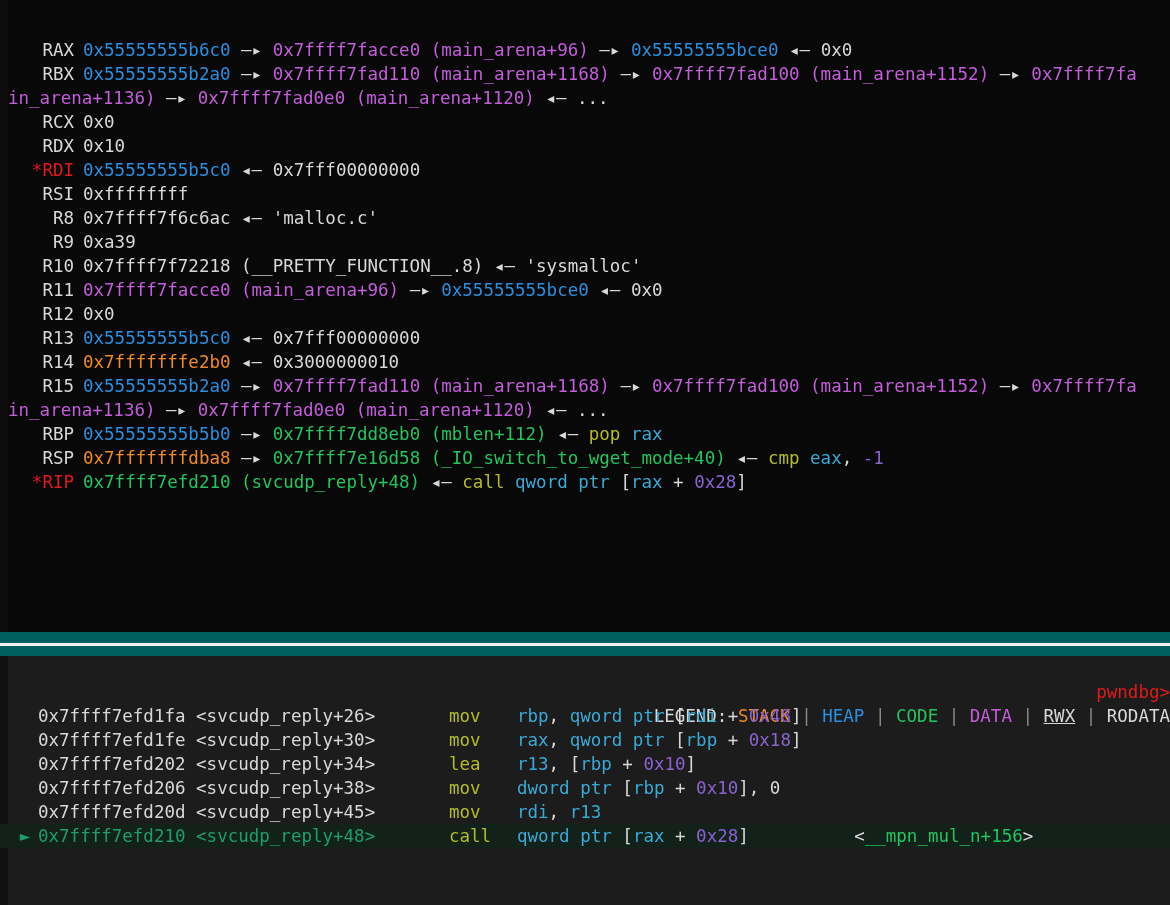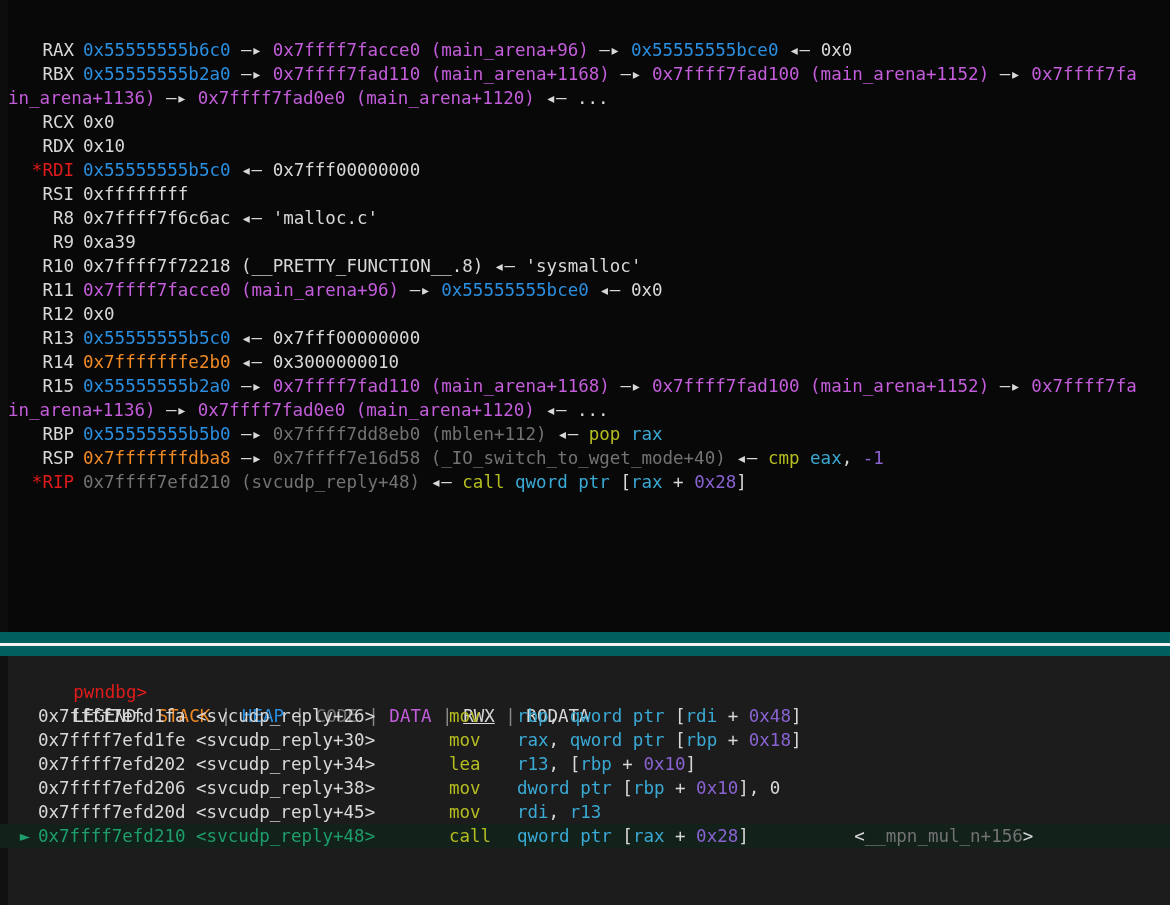--- a/index.html
+++ b/index.html
@@ -14,21 +14,21 @@
     font-family: "DejaVu Sans Mono", "Liberation Mono", monospace;
     font-size: 17.5px;
     line-height: 24px;
     color: #d8d8d8;
     -webkit-font-smoothing: antialiased;
   }
 
   
   .c-stack   { color: #f08a24; }
   .c-heap    { color: #2a8fe0; }
-  .c-code    { color: #737373; }
+  .c-code    { color: #22c55e; }
   .c-data    { color: #c45ddb; }
   .c-rwx     { color: #d8d8d8; text-decoration: underline; }
   .c-rodata  { color: #d8d8d8; }
   .c-white   { color: #d8d8d8; }
   .c-red     { color: #e01b1b; }
   .c-mnem    { color: #b5bd1f; }
   .c-reg     { color: #3aa9d4; }
   .c-imm     { color: #8a63d2; }
   .c-srcaddr { color: #2a8fe0; }
 
@@ -97,20 +97,21 @@
 
   .con-lines {
     position: absolute;
     left: 8px; top: 0;
     width: 1162px;
   }
   .con-line {
     height: 24px;
     white-space: pre;
     padding-left: 2px;
+    text-align: right;
   }
 
   .legend-sep { color: #888888; }
 
   
   .banner-row {
     height: 24px;
     display: flex;
     align-items: flex-start;
     white-space: pre;

